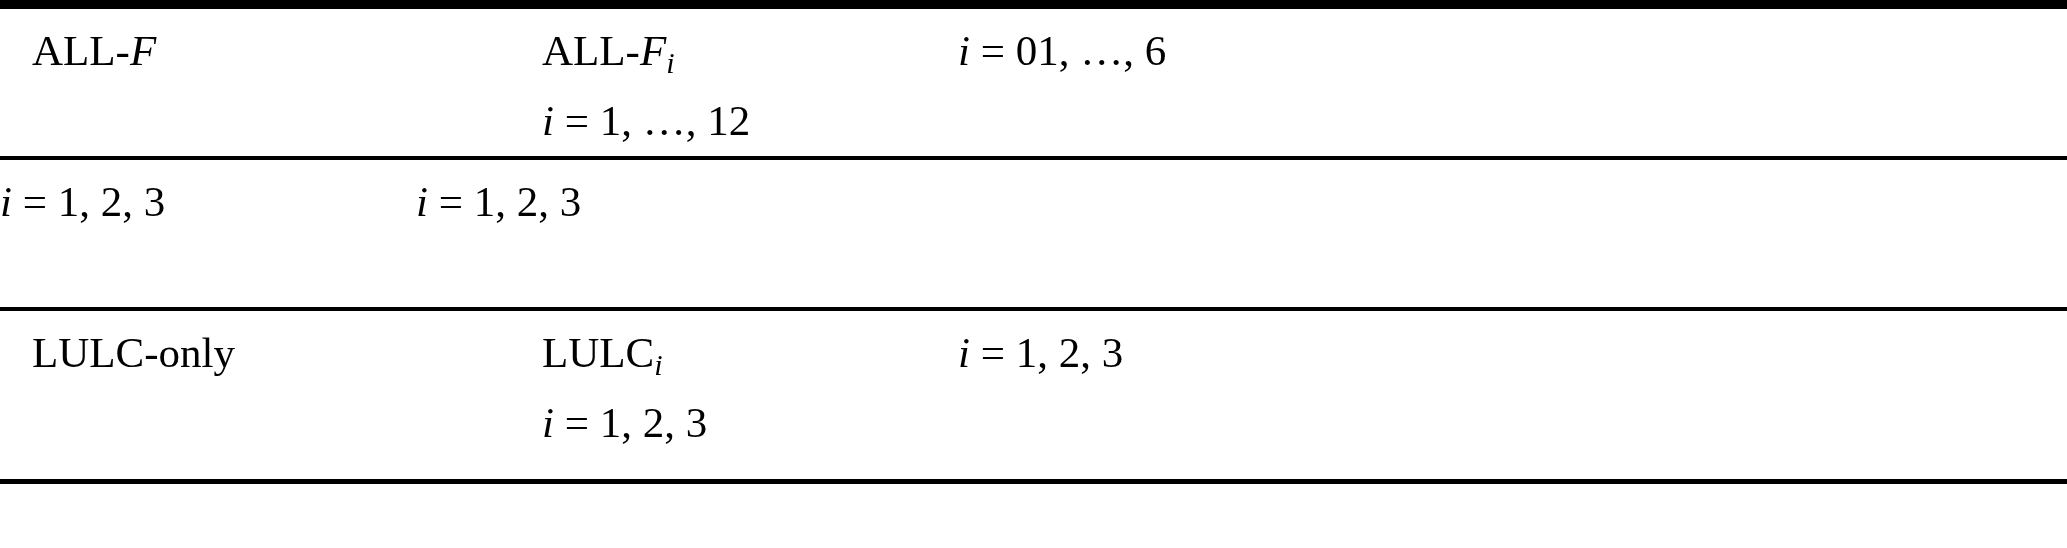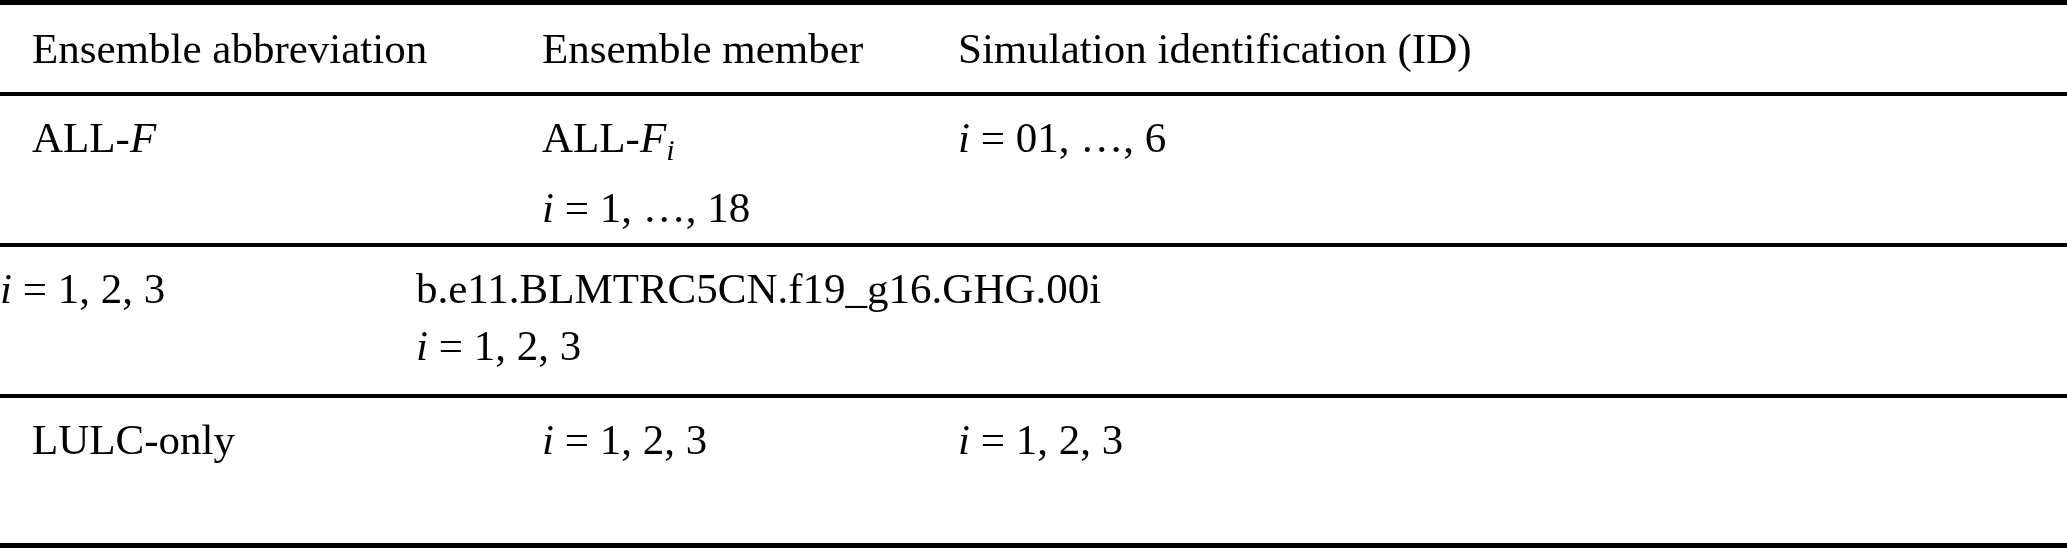--- a/index.html
+++ b/index.html
@@ -32,21 +32,21 @@
   }
   .header-row {
     height: 87px;
     align-items: center;
   }
   .body-row {
     height: 147px;
     padding-top: 13px;
   }
   .body-row.row-3 {
-    height: 145px;
+    height: 168px;
   }
   .col {
     box-sizing: border-box;
   }
   .col1 {
     width: 542px;
     padding-left: 32px;
   }
   .col2 {
     width: 416px;
@@ -67,60 +67,55 @@
     vertical-align: -0.28em;
   }
 </style>
 </head>
 <body>
 
 <div class="paper-table">
 
   <div class="rule rule-thick"></div>
 
-  <div class="row header-row">
-    <div class="col col1">Ensemble abbreviation</div>
-    <div class="col col2">Ensemble member</div>
-    <div class="col col3">Simulation identification (ID)</div>
-  </div>
 
   <div class="rule"></div>
 
   <div class="row body-row row-1">
     <div class="col col1">
       <div class="line"><span>ALL-</span><span class="ital">F</span></div>
     </div>
     <div class="col col2">
       <div class="line"><span>ALL-</span><span class="ital">F</span><span class="sub">i</span></div>
-      <div class="line"><span class="ital">i</span><span> = 1, …, 18</span></div>
+      <div class="line"><span class="ital">i</span><span> = 1, …, 12</span></div>
     </div>
     <div class="col col3">
       <div class="line"><span class="ital">i</span><span> = 01, …, 6</span></div>
     </div>
   </div>
 
   <div class="rule"></div>
 
   <div class="row body-row row-2">
     <div class="col col2">
       <div class="line"><span class="ital">i</span><span> = 1, 2, 3</span></div>
     </div>
     <div class="col col3">
-      <div class="line">b.e11.BLMTRC5CN.f19_g16.GHG.00i</div>
       <div class="line"><span class="ital">i</span><span> = 1, 2, 3</span></div>
     </div>
   </div>
 
   <div class="rule"></div>
 
   <div class="row body-row row-3">
     <div class="col col1">
       <div class="line"><span>LULC-only</span><span class="ital"></span></div>
     </div>
     <div class="col col2">
+      <div class="line"><span>LULC</span><span class="ital"></span><span class="sub">i</span></div>
       <div class="line"><span class="ital">i</span><span> = 1, 2, 3</span></div>
     </div>
     <div class="col col3">
       <div class="line"><span class="ital">i</span><span> = 1, 2, 3</span></div>
     </div>
   </div>
 
   <div class="rule rule-thick"></div>
 
 </div>

